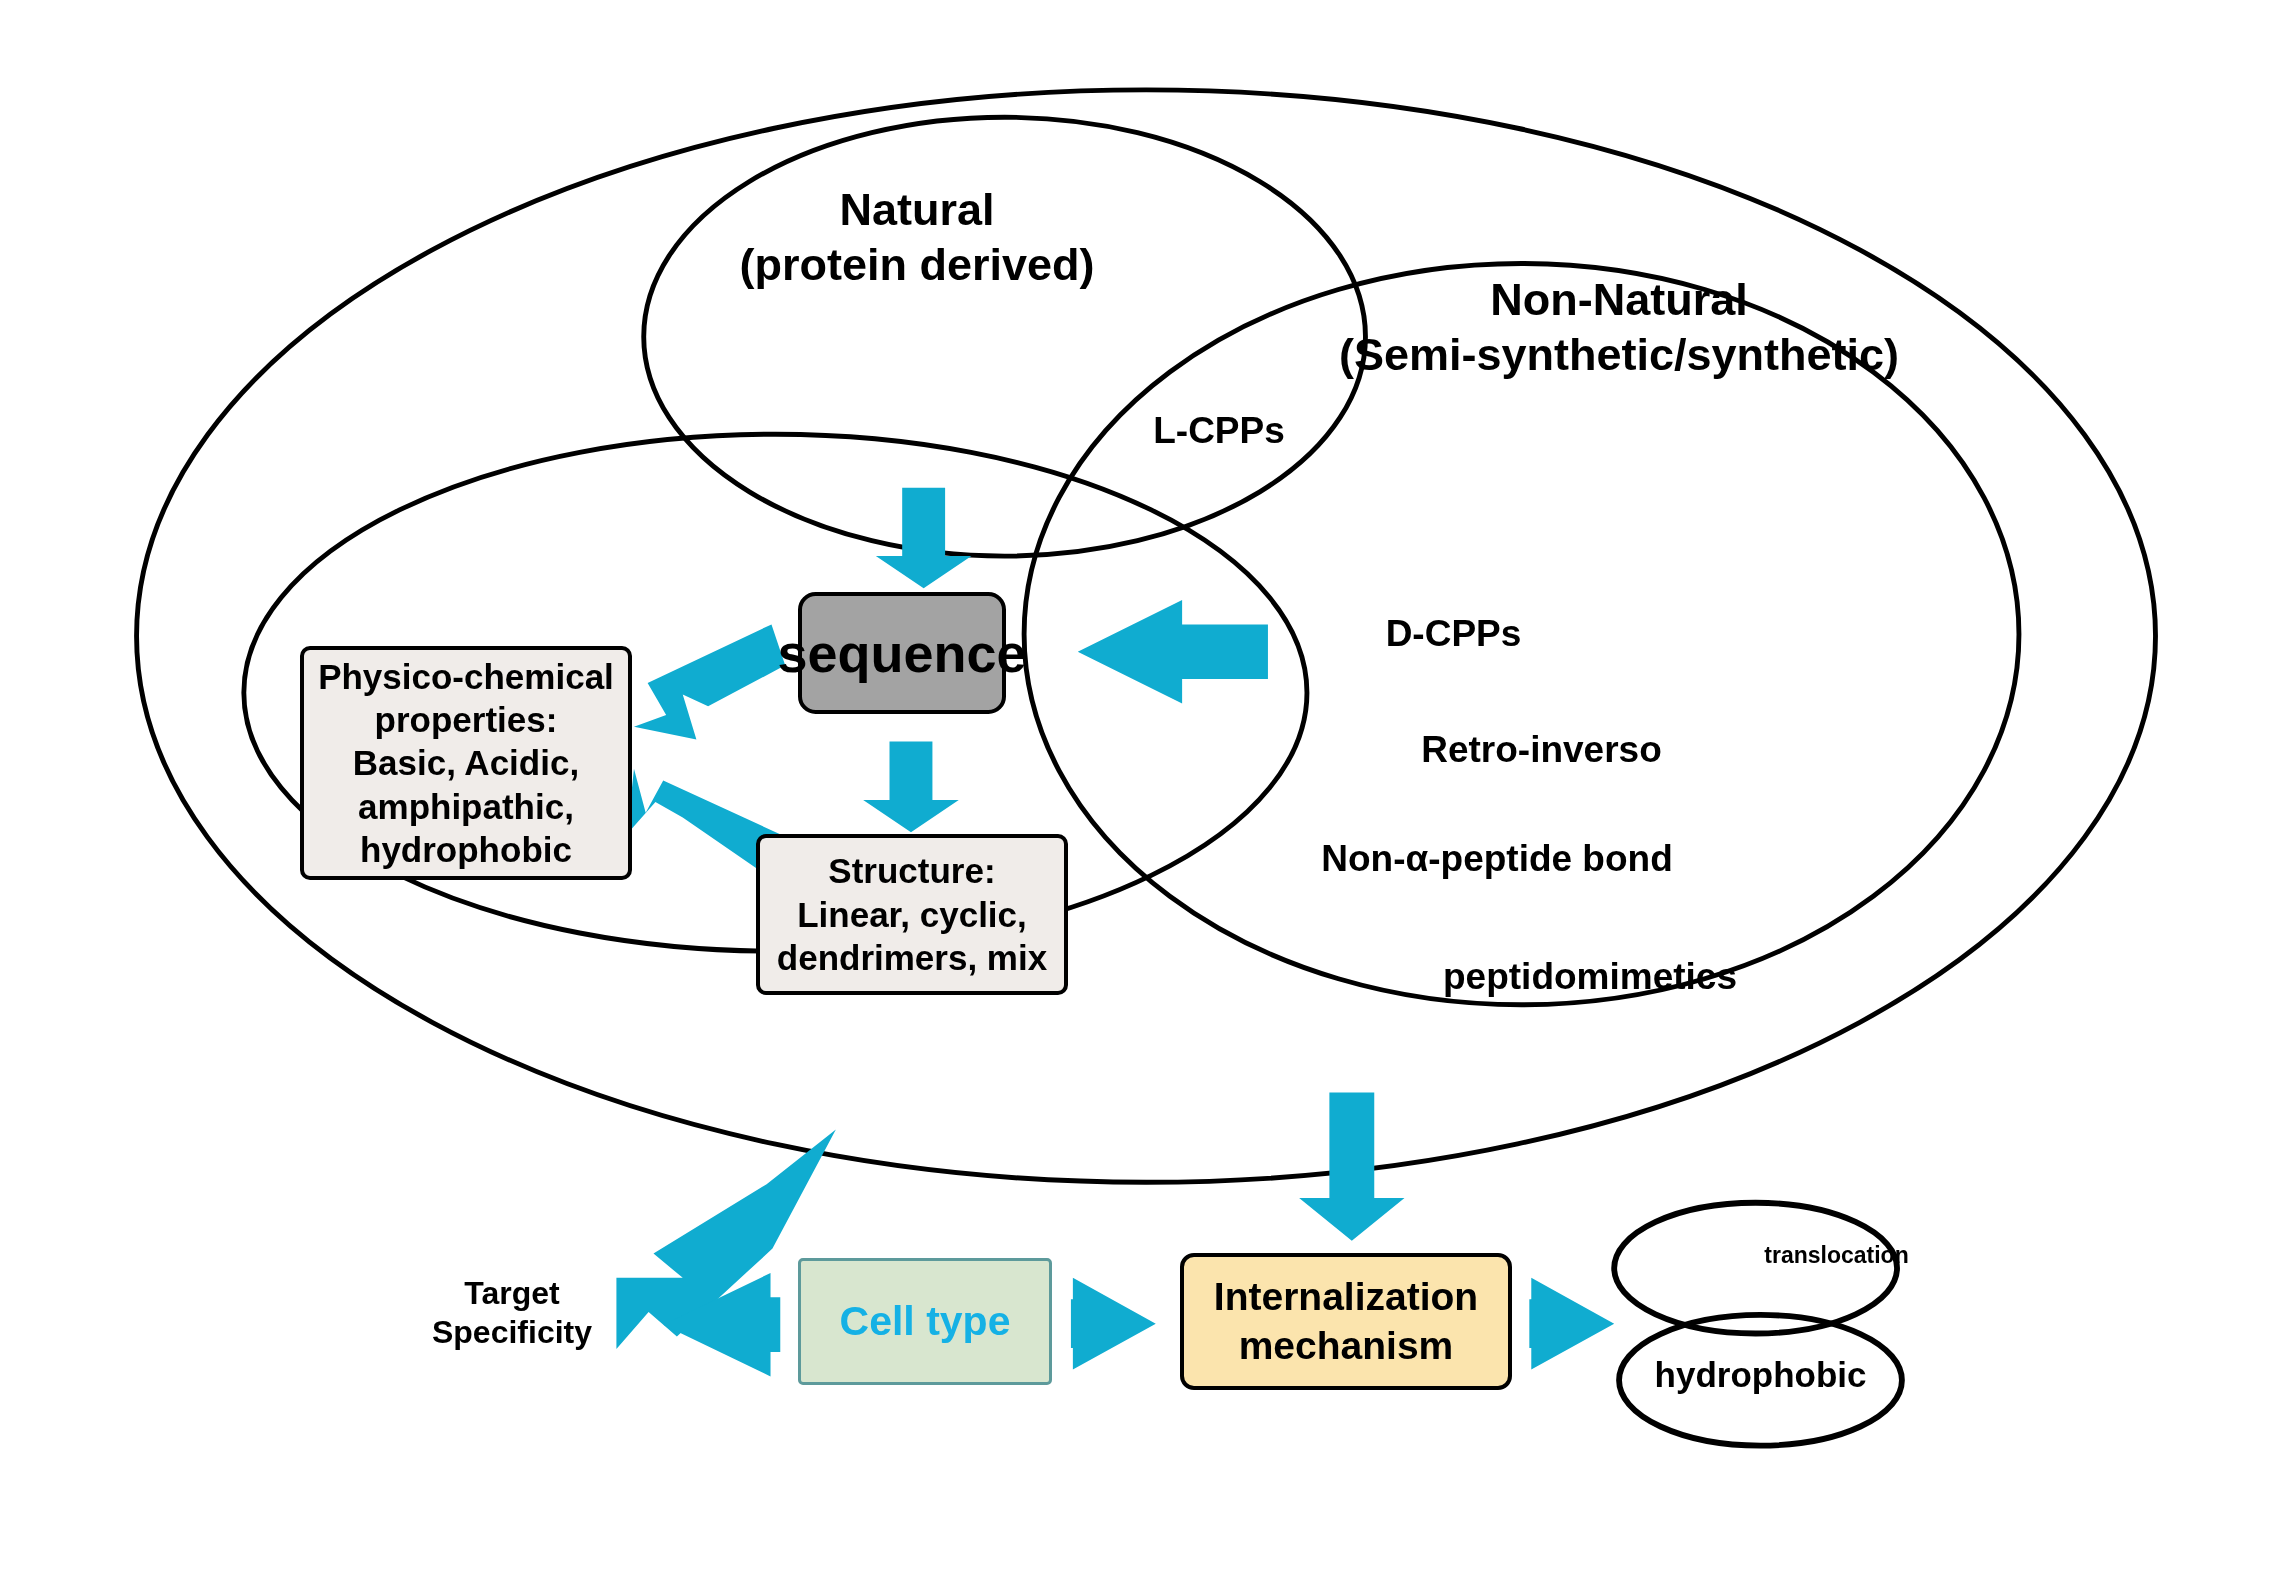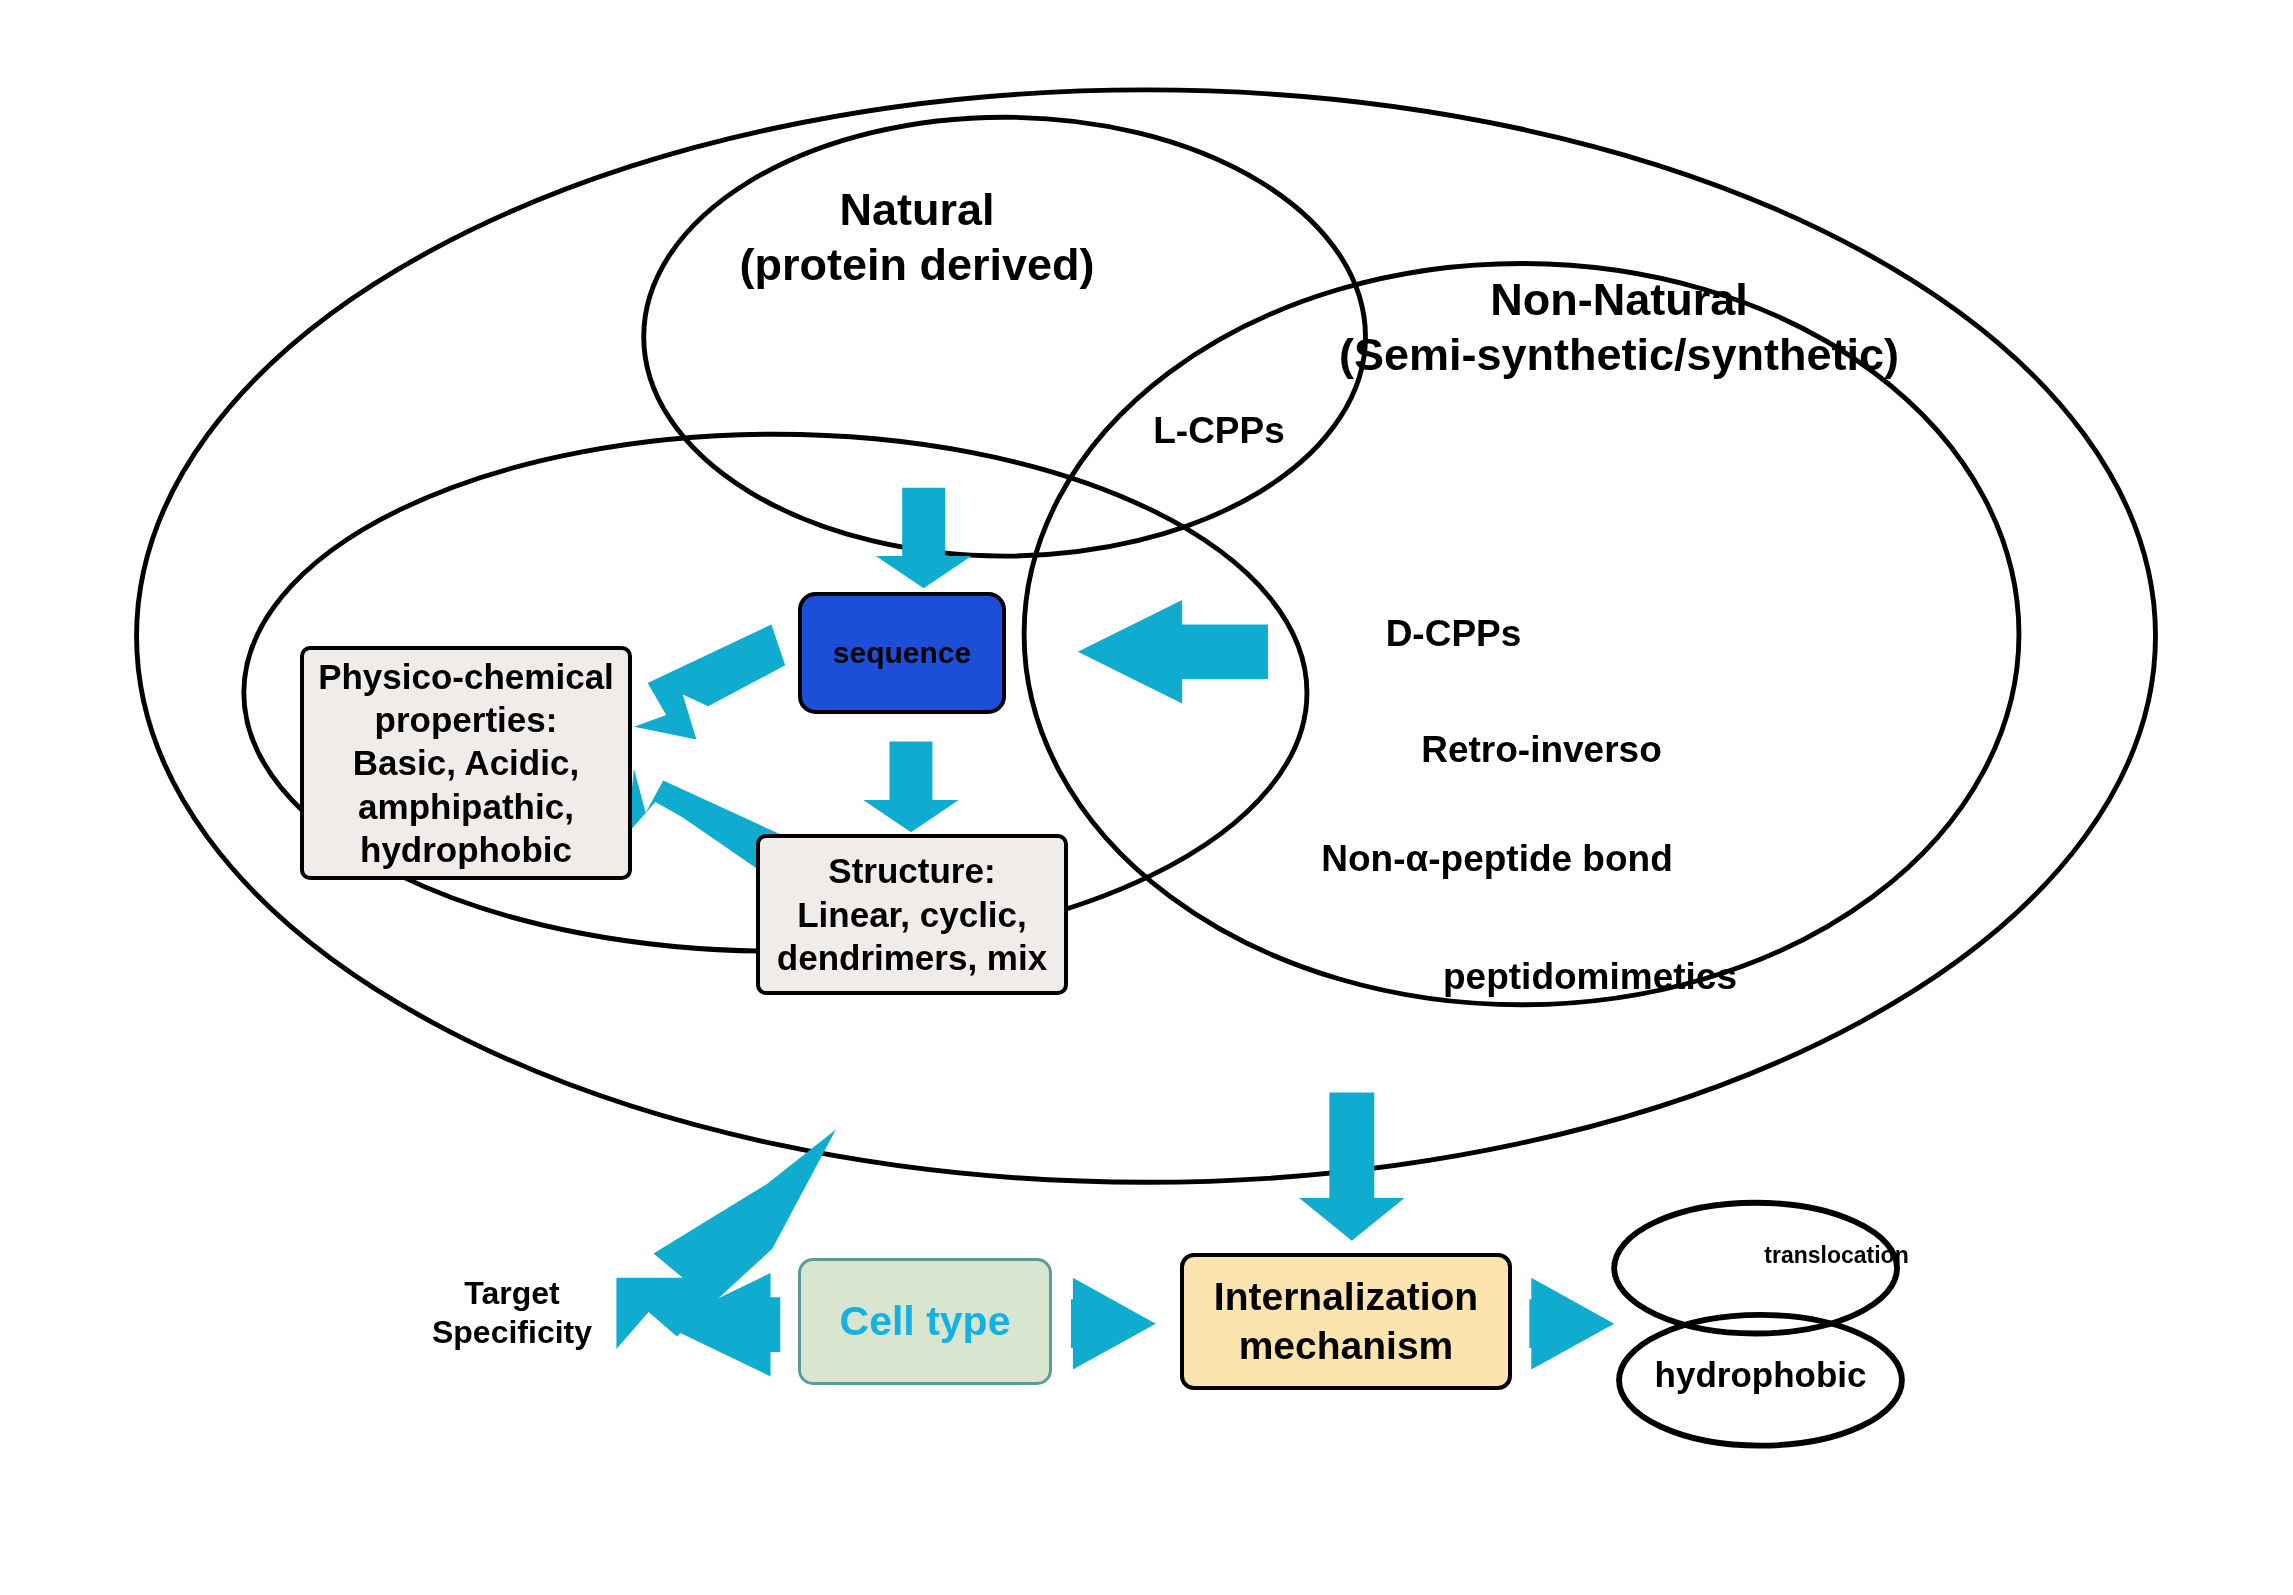--- a/index.html
+++ b/index.html
@@ -96,44 +96,44 @@
     display: flex;
     align-items: center;
     justify-content: center;
     text-align: center;
     font-weight: bold;
     white-space: pre-line;
     line-height: 1.24;
   }
   .box-sequence {
     left: 798px; top: 592px; width: 208px; height: 122px;
-    background: #1d4ed8;
+    background: #a3a3a3;
     border: 4.9px solid #000000;
     border-radius: 17.6px;
-    font-size: 30px;
+    font-size: 54px;
   }
   .box-physico {
     left: 300px; top: 646px; width: 332px; height: 234px;
     background: #f0ece9;
     border: 4.9px solid #000000;
     border-radius: 10px;
     font-size: 35px;
   }
   .box-structure {
     left: 756px; top: 834px; width: 312px; height: 161px;
     background: #f0ece9;
     border: 4.9px solid #000000;
     border-radius: 10px;
     font-size: 35px;
   }
   .box-celltype {
     left: 798px; top: 1258px; width: 254px; height: 127px;
     background: #d8e6cf;
     border: 3.9px solid #5d9a9b;
-    border-radius: 15px;
+    border-radius: 5px;
     color: #15b1e5;
     font-size: 41px;
   }
   .box-internal {
     left: 1180px; top: 1253px; width: 332px; height: 137px;
     background: #fbe4ad;
     border: 4.9px solid #000000;
     border-radius: 14px;
     font-size: 39px;
   }

